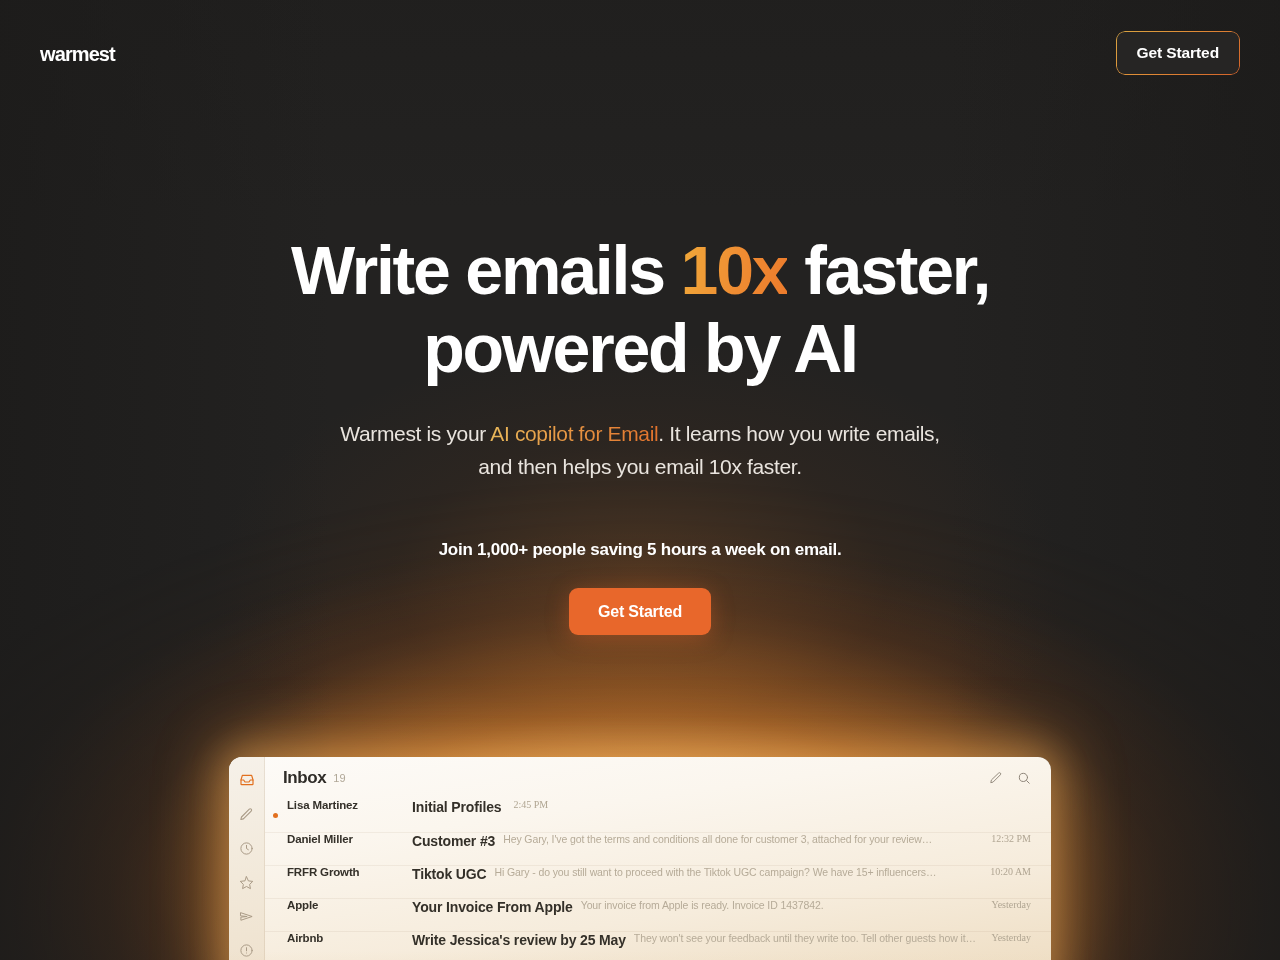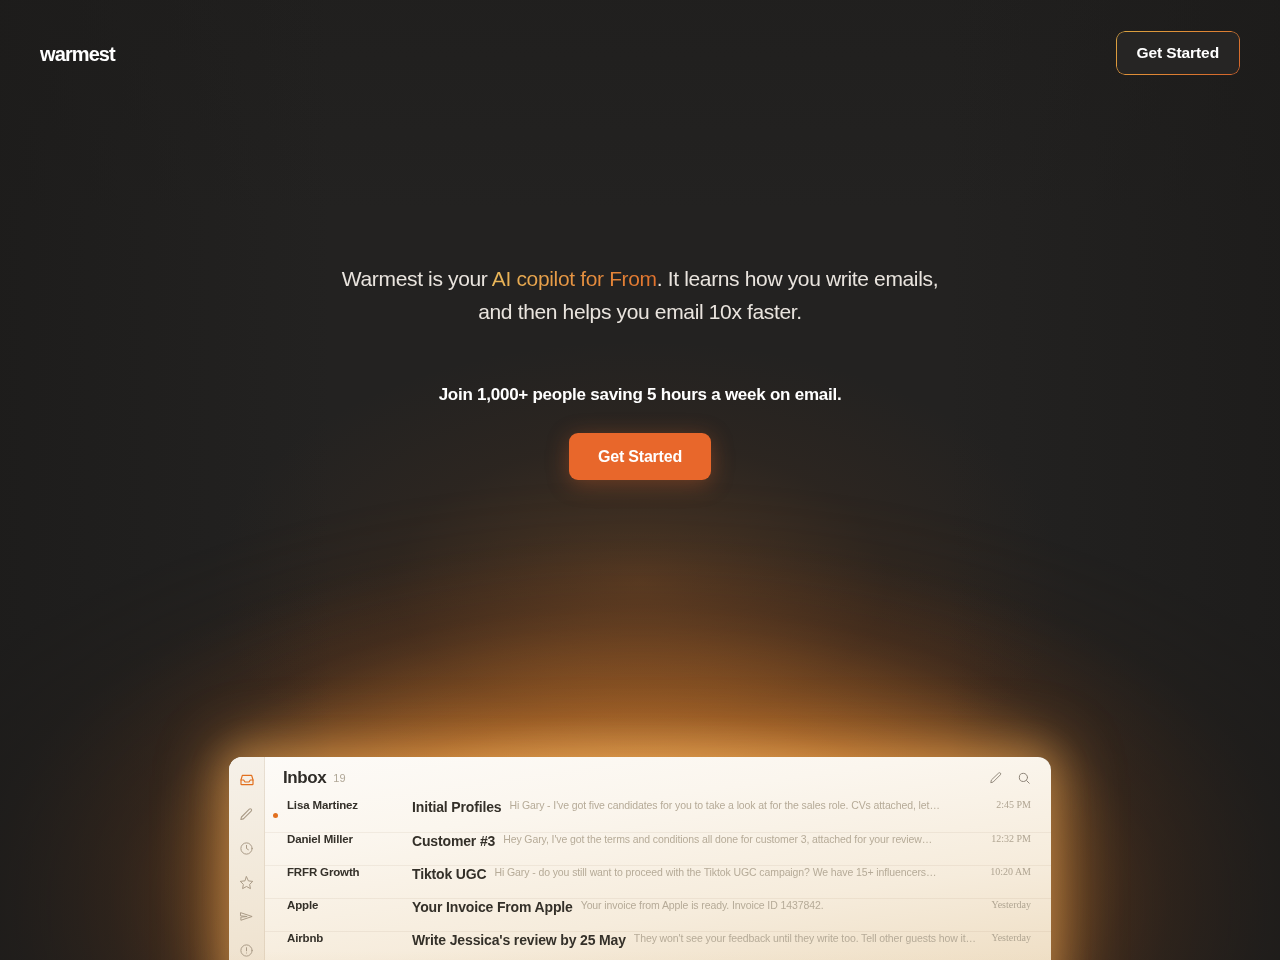--- a/index.html
+++ b/index.html
@@ -315,23 +315,27 @@
   <div class="glow-top"></div>
 
   <header class="site-header">
     <div class="logo">warmest</div>
     <div class="nav-cta">
       <span>Get Started</span>
     </div>
   </header>
 
   <section class="hero">
+    <h1 class="headline">
+      <span>Write emails </span><span class="hl-accent">10x</span><span> faster,</span><br>
+      <span>powered by AI</span>
+    </h1>
 
     <p class="subhead">
-      <span>Warmest is your </span><span class="sub-accent">AI copilot for From</span><span>. It learns how you write emails, and then helps you email 10x faster.</span>
+      <span>Warmest is your </span><span class="sub-accent">AI copilot for Email</span><span>. It learns how you write emails, and then helps you email 10x faster.</span>
     </p>
 
     <p class="join-line">Join 1,000+ people saving 5 hours a week on email.</p>
 
     <button class="hero-cta">
       <span>Get Started</span>
     </button>
   </section>
 
   <div class="app-shell">
@@ -393,21 +397,20 @@
         </div>
       </div>
 
       <div class="mail-list" id="email-list">
           <div class="mail-row">
             <div class="dot-cell">
               <span class="unread-dot"></span>
             </div>
             <div class="sender">Lisa Martinez</div>
             <div class="subject">Initial Profiles</div>
-            <div class="preview">Hi Gary - I've got five candidates for you to take a look at for the sales role. CVs attached, let…</div>
             <div class="timestamp">2:45 PM</div>
           </div>
           <div class="mail-row">
             <div class="dot-cell"></div>
             <div class="sender">Daniel Miller</div>
             <div class="subject">Customer #3</div>
             <div class="preview">Hey Gary, I've got the terms and conditions all done for customer 3, attached for your review…</div>
             <div class="timestamp">12:32 PM</div>
           </div>
           <div class="mail-row">

